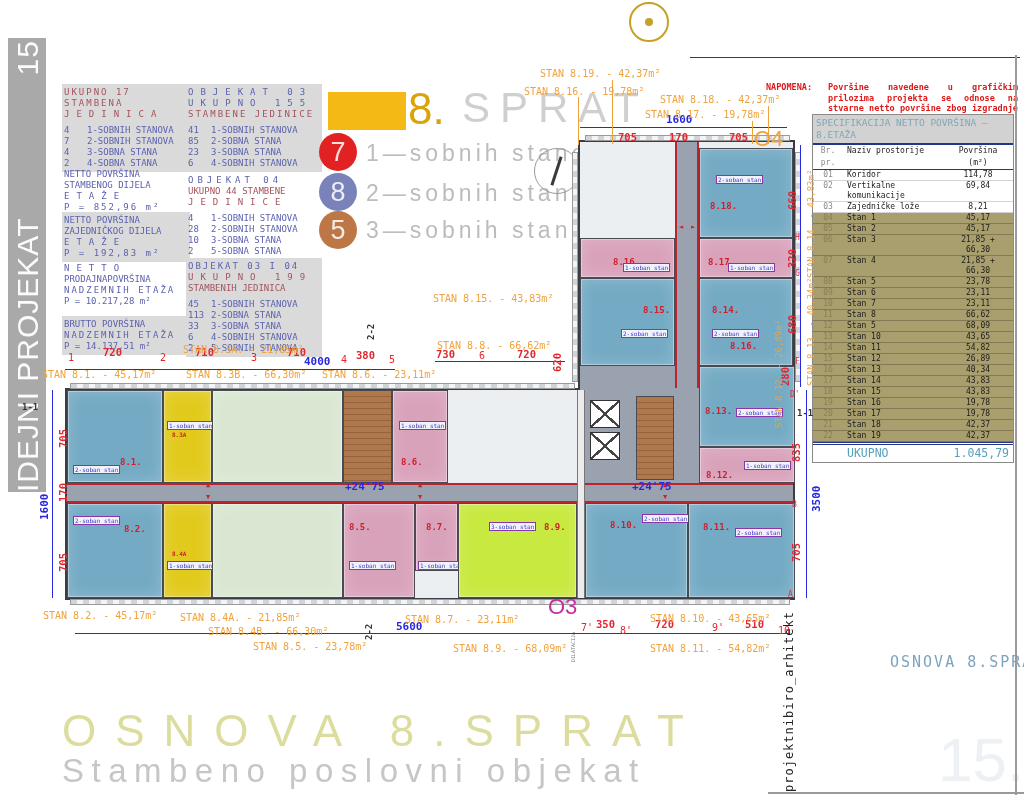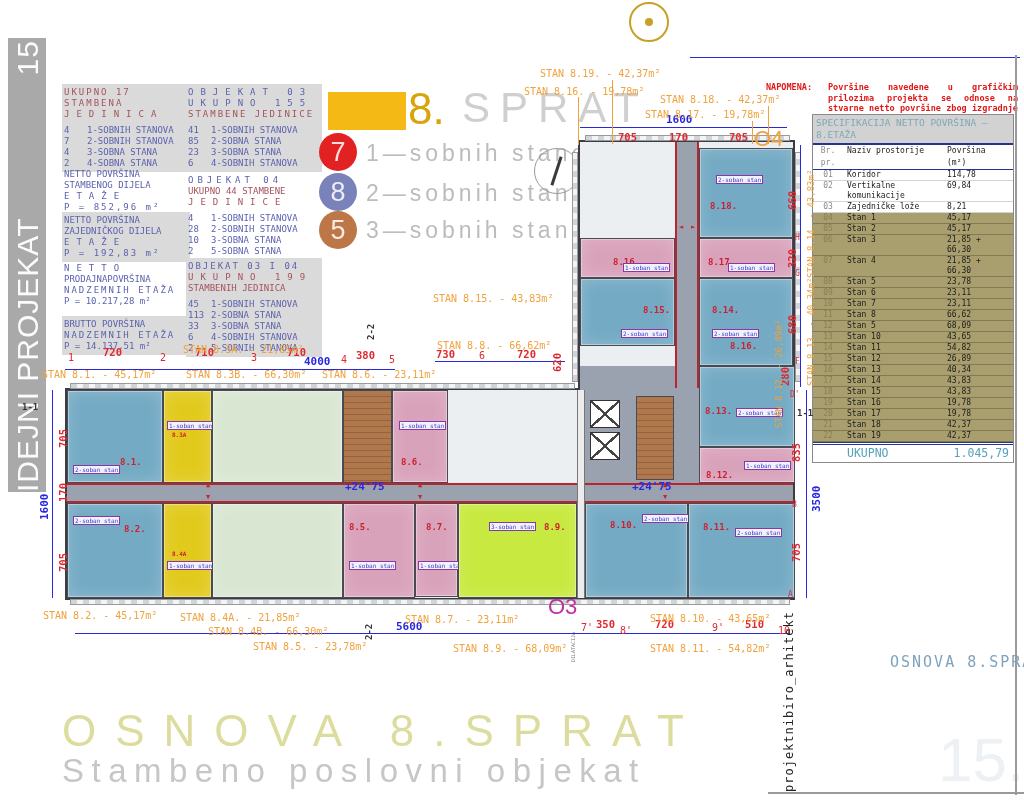--- a/index.html
+++ b/index.html
@@ -44,21 +44,21 @@
   
   .spec{position:absolute;left:812px;top:114px;width:200px;border:1px solid #8a8a8a;font-size:8px;background:#fff;}
   .spec-title{background:#d2d2d2;color:#7fa8b8;font-size:9.5px;line-height:12px;padding:2px 3px;
     border-bottom:2px solid #24368c;}
   .thead{display:flex;color:#555;border-bottom:1.5px solid #24368c;line-height:12px;}
   .trow{display:flex;line-height:10px;border-bottom:1px solid rgba(130,130,130,.35);}
   .trow.olive{background:#a89e6e;border-bottom:1px solid rgba(90,85,55,.5);}
   .td0{width:30px;text-align:center;color:#8a8a8a;flex:none;}
   .olive .td0{color:#8a7f52;}
   .td1{flex:1;padding-left:4px;color:#1c1c1c;}
-  .td2{width:62px;text-align:left;padding-right:4px;color:#1c1c1c;flex:none;}
+  .td2{width:62px;text-align:center;padding-right:4px;color:#1c1c1c;flex:none;}
   .ttotal{display:flex;justify-content:space-between;color:#57a0ba;font-size:11.5px;line-height:17px;
     border-top:3px double #24368c;padding:0 4px 0 34px;}
   
   .apt{position:absolute;box-sizing:border-box;border:1px solid #4a4a52;
     box-shadow:inset 0 0 0 1px rgba(255,255,255,.35), inset 0 0 16px rgba(255,255,255,.22);}
   .c-blue{background:#74aac4;} .c-yel{background:#e2ca1d;} .c-grn{background:#d9e7d2;}
   .c-lime{background:#c8e93f;} .c-pink{background:#d9a2bb;}
   .wing{position:absolute;box-sizing:border-box;border:2.5px solid #3c3c44;background:#eceff1;}
   .corr{position:absolute;background:#99a2ae;box-sizing:border-box;
     border-top:2px solid #b8252e;border-bottom:2px solid #b8252e;}
@@ -432,21 +432,21 @@
   </div>
   <div class="apt c-yel" style="left:163px;top:503px;width:49px;height:95px;">
     <span class="apt-tag" style="left:3px;top:57px;">1-soban stan</span>
     <span class="apt-id" style="left:8px;top:46px;font-size:6px;">8.4A</span>
   </div>
   <div class="apt c-grn" style="left:212px;top:503px;width:131px;height:95px;"></div>
   <div class="apt c-pink" style="left:343px;top:503px;width:72px;height:95px;">
     <span class="apt-id" style="left:5px;top:18px;">8.5.</span>
     <span class="apt-tag" style="left:5px;top:57px;">1-soban stan</span>
   </div>
-  <div class="apt c-pink" style="left:415px;top:503px;width:43px;height:94px;">
+  <div class="apt c-pink" style="left:415px;top:503px;width:43px;height:68px;">
     <span class="apt-id" style="left:10px;top:18px;">8.7.</span>
     <span class="apt-tag" style="left:2px;top:57px;">1-soban stan</span>
   </div>
   <div class="apt c-lime" style="left:458px;top:503px;width:119px;height:95px;">
     <span class="apt-tag" style="left:30px;top:18px;">3-soban stan</span>
     <span class="apt-id" style="left:85px;top:18px;">8.9.</span>
   </div>
   <div class="apt c-blue" style="left:585px;top:503px;width:103px;height:95px;">
     <span class="apt-id" style="left:24px;top:16px;">8.10.</span>
     <span class="apt-tag" style="left:56px;top:10px;">2-soban stan</span>
@@ -461,21 +461,21 @@
     <span class="apt-id" style="left:10px;top:52px;">8.18.</span>
   </div>
   <div class="apt c-pink" style="left:580px;top:238px;width:95px;height:40px;">
     <span class="apt-id" style="left:32px;top:18px;">8.16.</span>
     <span class="apt-tag" style="left:42px;top:24px;">1-soban stan</span>
   </div>
   <div class="apt c-pink" style="left:699px;top:238px;width:94px;height:40px;">
     <span class="apt-id" style="left:8px;top:18px;">8.17.</span>
     <span class="apt-tag" style="left:28px;top:24px;">1-soban stan</span>
   </div>
-  <div class="apt c-blue" style="left:580px;top:278px;width:95px;height:68px;">
+  <div class="apt c-blue" style="left:580px;top:278px;width:95px;height:88px;">
     <span class="apt-id" style="left:62px;top:26px;">8.15.</span>
     <span class="apt-tag" style="left:40px;top:50px;">2-soban stan</span>
   </div>
   <div class="apt c-blue" style="left:699px;top:278px;width:94px;height:88px;">
     <span class="apt-id" style="left:12px;top:26px;">8.14.</span>
     <span class="apt-tag" style="left:12px;top:50px;">2-soban stan</span>
     <span class="apt-id" style="left:30px;top:62px;">8.16.</span>
   </div>
 
   <div class="elev" style="left:590px;top:400px;"></div>

